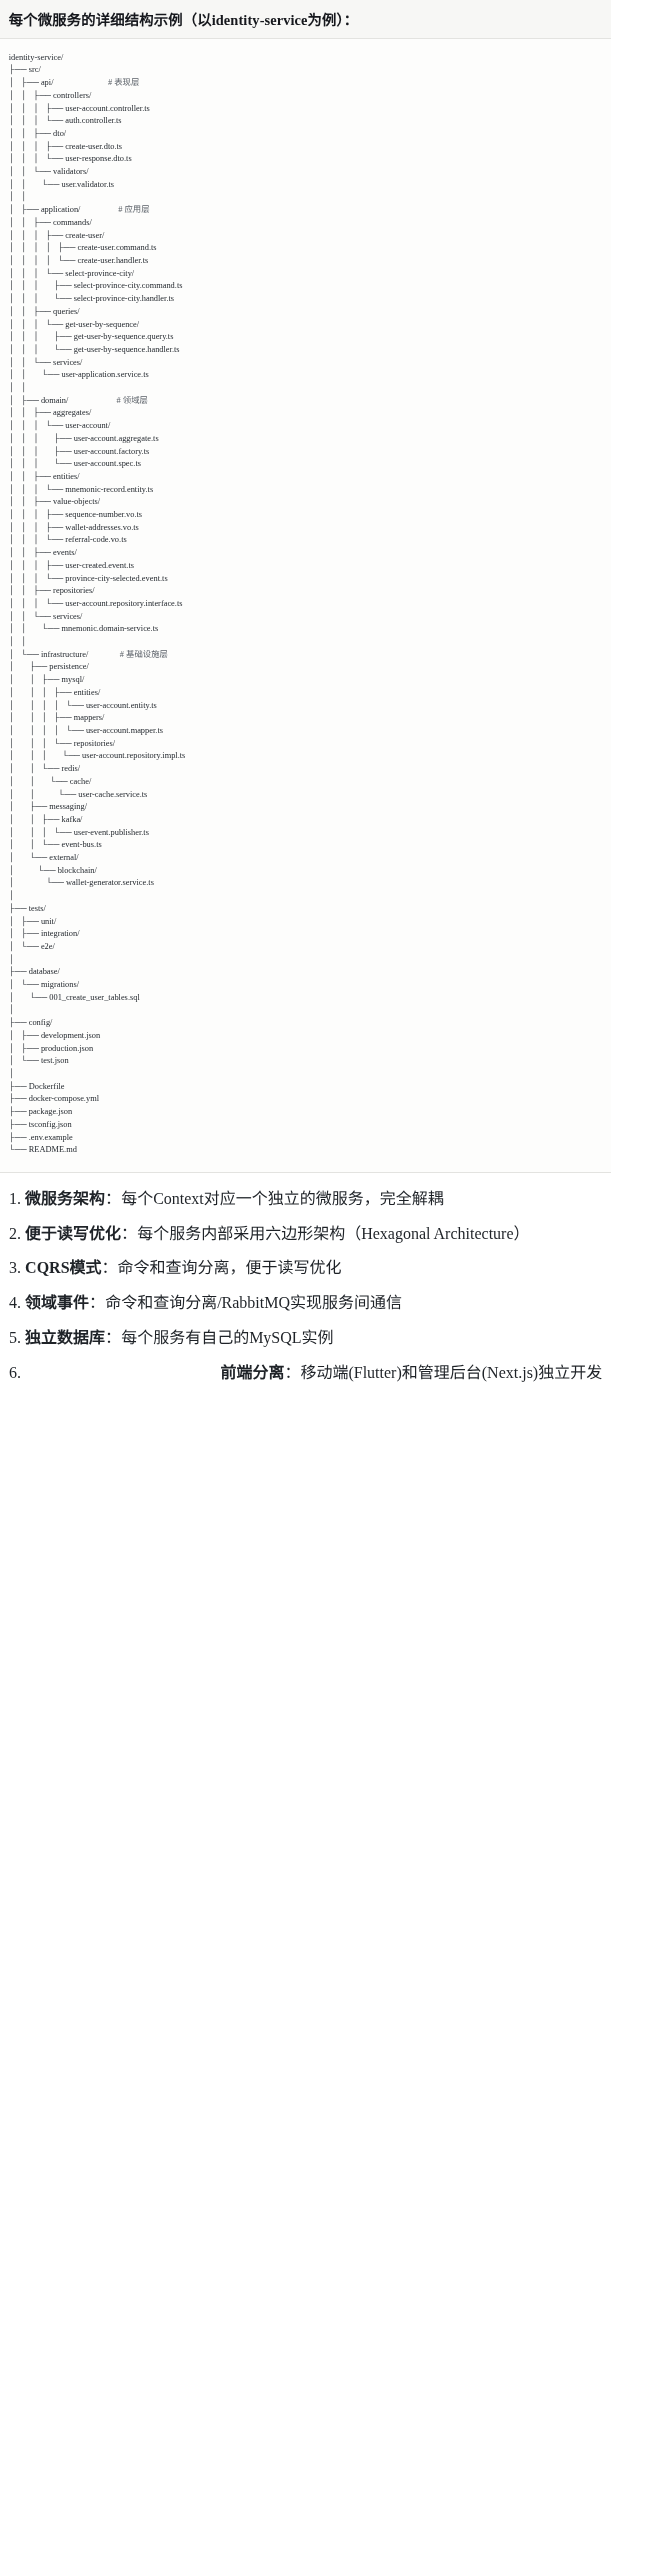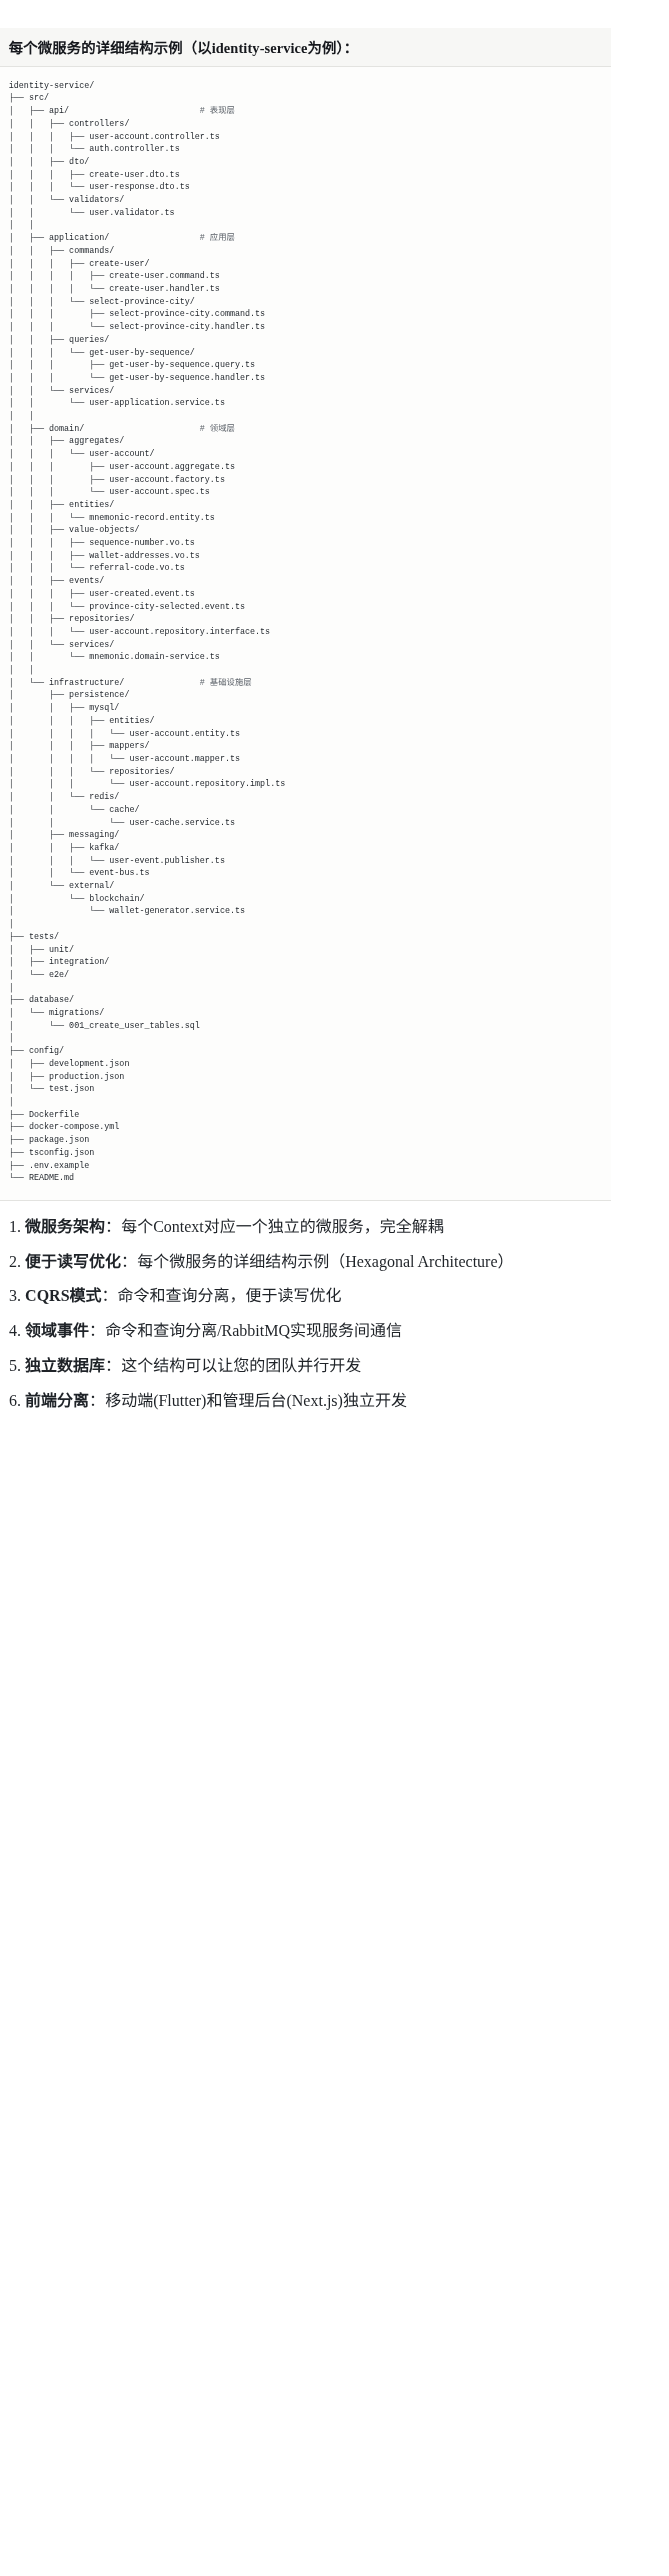--- a/index.html
+++ b/index.html
@@ -12,21 +12,20 @@
     width: 669px;
     font-family: "Liberation Serif", "DejaVu Serif", serif;
     color: #1f2328;
     -webkit-font-smoothing: antialiased;
   }
 
   .page {
     width: 611px;
     box-sizing: border-box;
     background: #22c55e;
-    margin-top: 28px;
   }
 
   
   .heading-block {
     padding: 11.3px 8.8px 7.5px 8.8px;
     background: #f7f7f5;
     border-bottom: 0.6px solid #e3e3e0;
   }
   .heading-title {
     font-family: "Liberation Serif", "DejaVu Serif", serif;
@@ -39,21 +38,21 @@
   }
 
   
   .tree-block {
     background: #fdfdfc;
     padding: 12.5px 8.8px 15px 8.8px;
     border-bottom: 0.6px solid #e3e3e0;
   }
   pre.tree {
     margin: 0;
-    font-family: Liberation Mono, monospace;
+    font-family: Liberation Serif, serif;
     font-size: 8.4px;
     line-height: 12.7px;
     color: #24292f;
     white-space: pre;
     tab-size: 4;
     overflow-x: visible;
   }
   pre.tree .comment {
     color: #5b6168;
   }
@@ -76,21 +75,21 @@
     padding: 0 0 0 16.3px;
     list-style: decimal;
   }
   ol.notes-list li {
     font-size: 16px;
     line-height: 1.55;
     margin: 0 0 10px 0;
     color: #1f2328;
     font-family: "Liberation Serif", "DejaVu Serif", serif;
   }
-  ol.notes-list li:last-child { margin-bottom: 0; }
+  ol.notes-list li:last-child { margin-bottom: 0; text-align: right; }
   ol.notes-list li .term {
     font-weight: 700;
   }
   .notes-footer {
     margin: 12.5px 0 0 0;
     font-size: 10.6px;
     line-height: 1.6;
     color: #1f2328;
     font-family: "Liberation Serif", "DejaVu Serif", serif;
   }
@@ -190,22 +189,22 @@
 ├── docker-compose.yml
 ├── package.json
 ├── tsconfig.json
 ├── .env.example
 └── README.md</pre>
   </div>
 
   <div class="notes-block">
     <ol class="notes-list">
         <li><strong class="term">微服务架构</strong><span>：</span><span>每个Context对应一个独立的微服务，完全解耦</span></li>
-        <li><strong class="term">便于读写优化</strong><span>：</span><span>每个微服务的详细结构示例（Hexagonal Architecture）</span></li>
+        <li><strong class="term">便于读写优化</strong><span>：</span><span>每个服务内部采用六边形架构（Hexagonal Architecture）</span></li>
         <li><strong class="term">CQRS模式</strong><span>：</span><span>命令和查询分离，便于读写优化</span></li>
         <li><strong class="term">领域事件</strong><span>：</span><span>命令和查询分离/RabbitMQ实现服务间通信</span></li>
-        <li><strong class="term">独立数据库</strong><span>：</span><span>这个结构可以让您的团队并行开发</span></li>
+        <li><strong class="term">独立数据库</strong><span>：</span><span>每个服务有自己的MySQL实例</span></li>
         <li><strong class="term">前端分离</strong><span>：</span><span>移动端(Flutter)和管理后台(Next.js)独立开发</span></li>
       </ol>
   </div>
 
 </div>
 
 
 </body></html>

